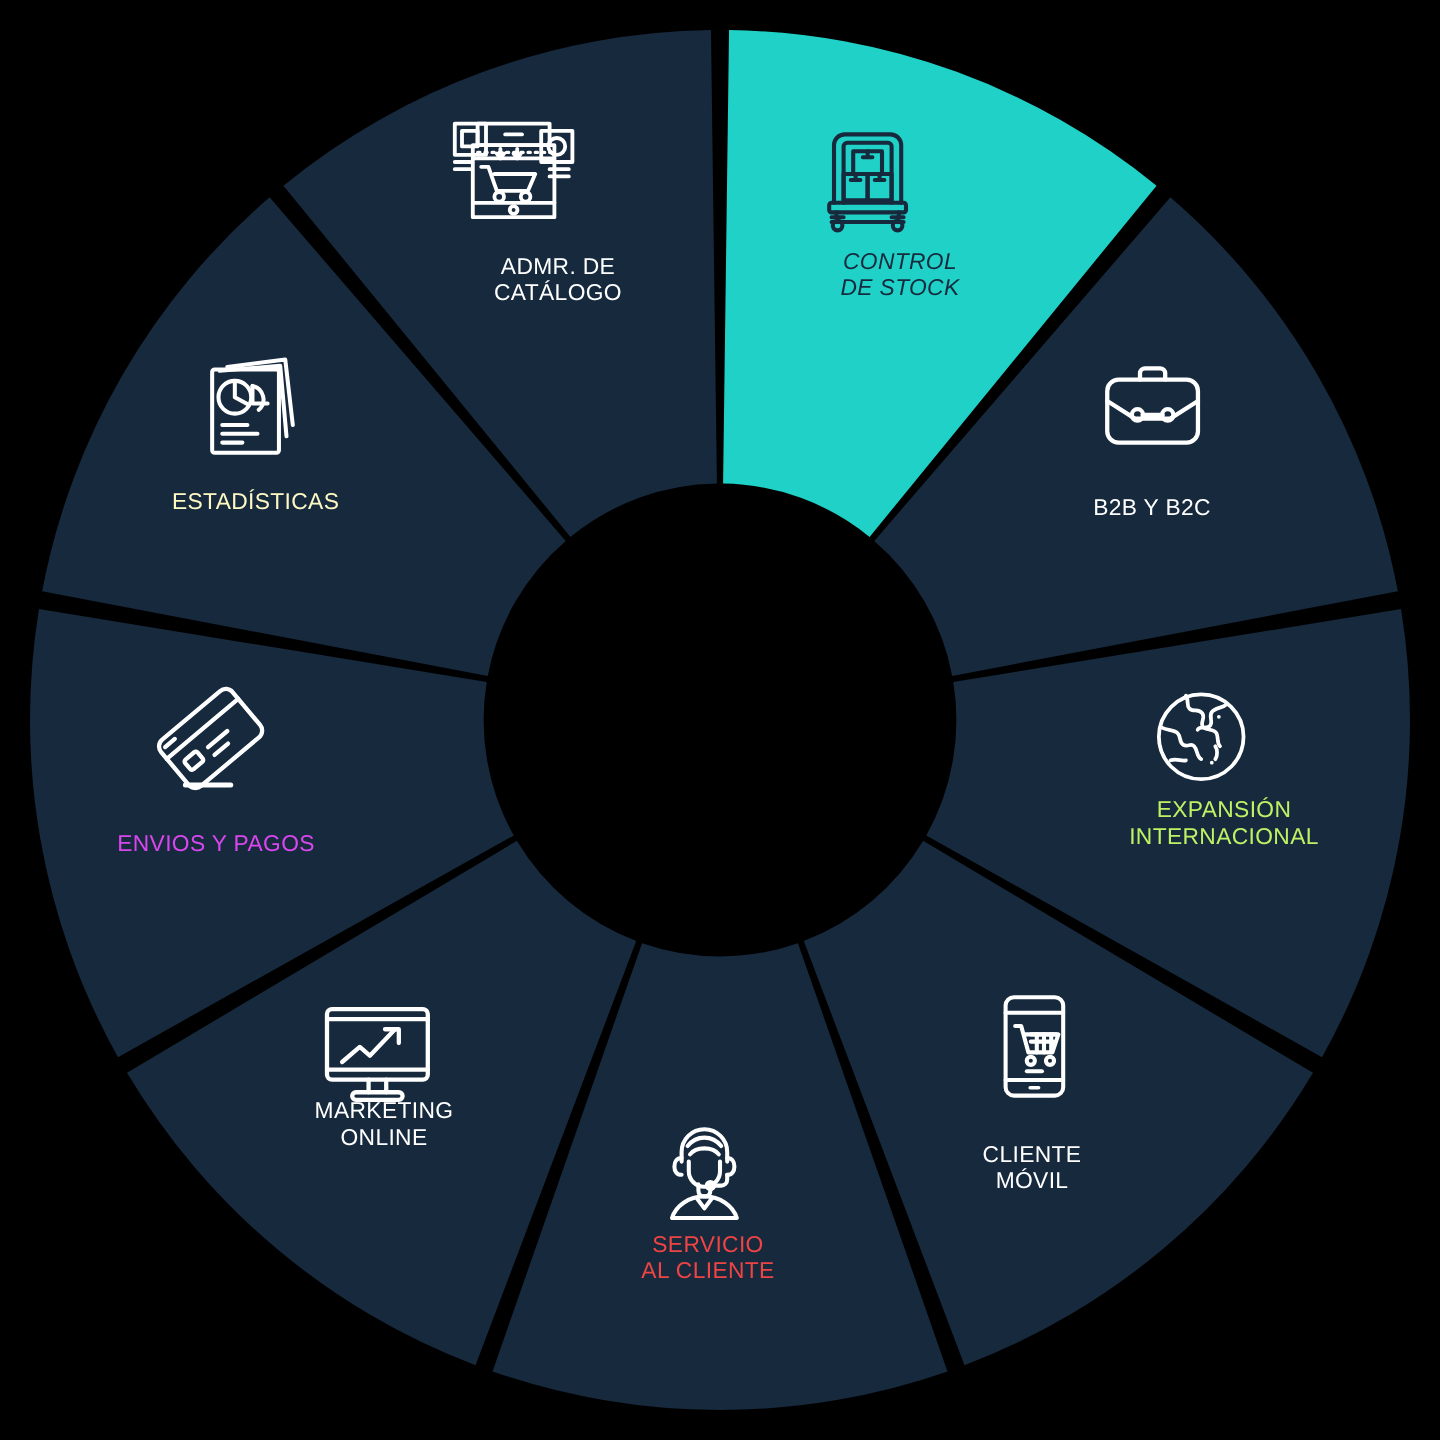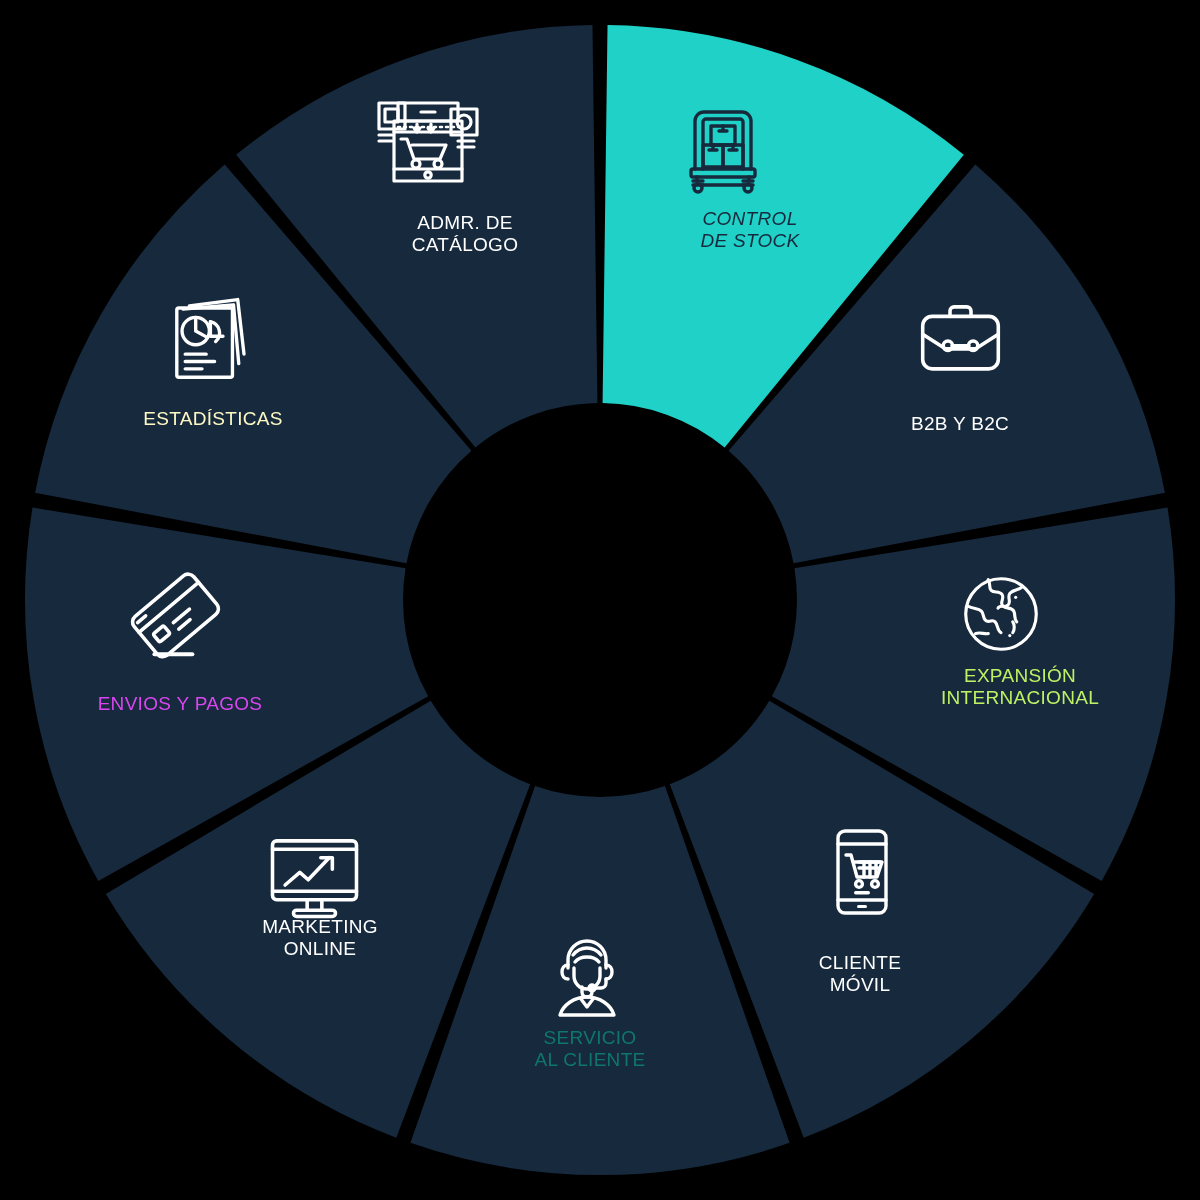--- a/index.html
+++ b/index.html
@@ -94,21 +94,21 @@
       <path d="M38 37c3-4 7-5 12-5s9 1 12 5"></path>
       <path d="M37 43v8a13 13 0 0 0 26 0v-8"></path>
       <path d="M31 40c-4 0-6 3-6 7s2 7 6 7M69 40c4 0 6 3 6 7s-2 7-6 7"></path>
       <path d="M69 54v4a5 5 0 0 1-5 5h-6"></path>
       <circle cx="55" cy="63" r="3"></circle>
       <path d="M45 62v5c0 3 2 5 5 5s5-2 5-5v-5"></path>
       <path d="M50 72c-13 0-24 8-27 18h54c-3-10-14-18-27-18z"></path>
       <path d="M44 74l6 8 6-8"></path>
     </svg>
       </div>
-      <div class="seg-label" style="left: 450px; top: 1027px; width: 280px; color: #0f766e;"><span class="txt">SERVICIO
+      <div class="seg-label" style="left: 450px; top: 1027px; width: 280px; color: #ef4444;"><span class="txt">SERVICIO
 AL CLIENTE</span></div>
       <div class="seg-icon" style="left: 262px; top: 822px; width: 105px; height: 105px; color: rgb(255, 255, 255);">
     <svg viewBox="0 0 100 100" width="100%" height="100%" fill="none" stroke="currentColor" stroke-width="3.4" stroke-linecap="round" stroke-linejoin="round">
       <rect x="10" y="18" width="80" height="56" rx="4"></rect>
       <path d="M10 26h80M10 66h80"></path>
       <path d="M22 60l14-12 8 7 20-21"></path>
       <path d="M56 34h11v11"></path>
       <path d="M43 74v10M57 74v10"></path>
       <rect x="30" y="84" width="40" height="6" rx="3"></rect>
     </svg>

